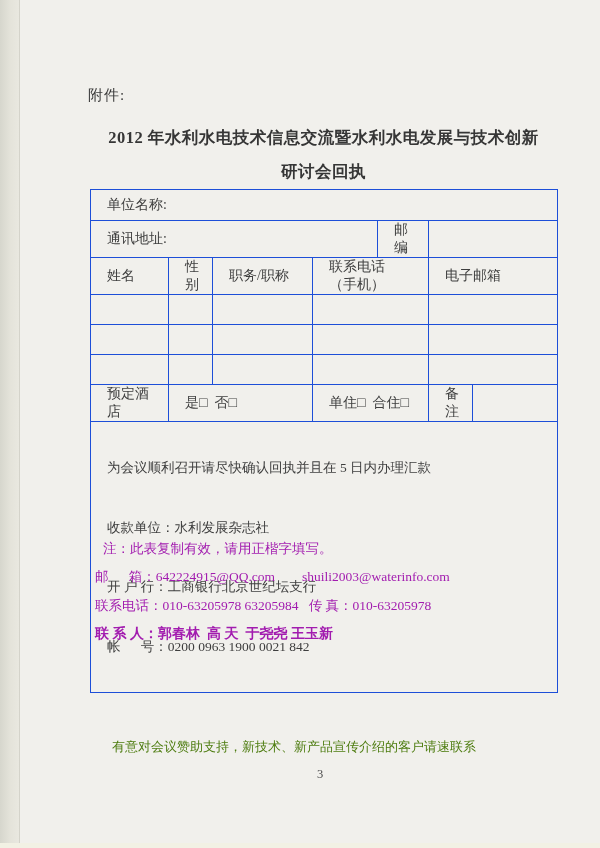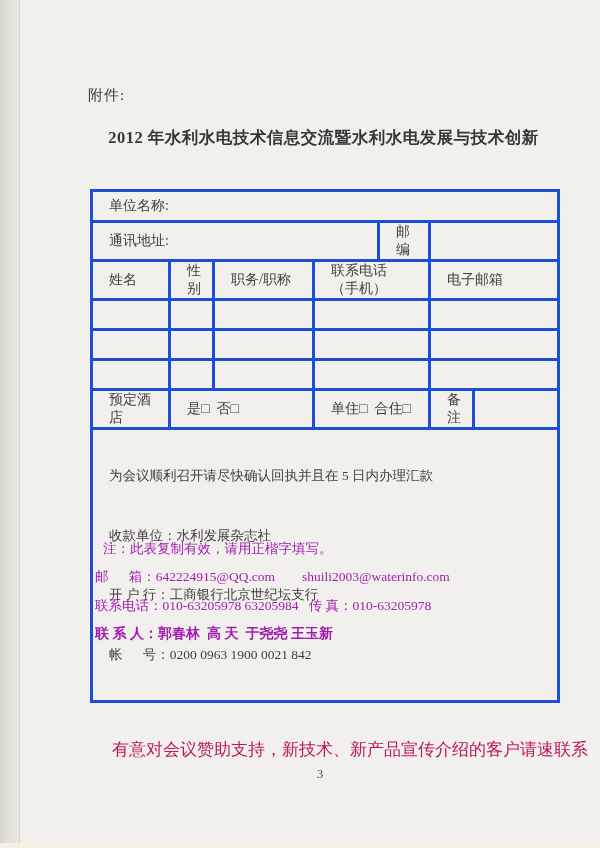--- a/index.html
+++ b/index.html
@@ -33,21 +33,21 @@
     position: absolute; left: 90px; top: 121px; width: 467px;
     text-align: center; font-weight: 700; font-size: 16.5px;
     line-height: 34px; color: #363636; letter-spacing: 0.5px;
   }
   table.form {
     position: absolute; left: 90px; top: 189px; width: 467px;
     border-collapse: collapse; table-layout: fixed;
     font-size: 14px; color: #3e3e3e;
   }
   table.form td {
-    border: 3px solid #1d4ed8;
+    border: 1px solid #1d4ed8;
     padding: 0 16px;
     vertical-align: middle;
     white-space: pre-wrap;
     overflow: hidden;
   }
   td.ctr { text-align: left; padding: 0 2px; }
   .r1 td { height: 31px; }
   .r2 td { height: 33px; }
   .r3 td { height: 33px; }
   .re td { height: 30px; }
@@ -58,36 +58,37 @@
   .note {
     position: absolute; font-size: 13.5px; color: #a21caf;
     white-space: pre-wrap;
   }
   .n1 { left: 103px; top: 540px; }
   .n2 { left: 95px;  top: 568px; }
   .n3 { left: 95px;  top: 597px; }
   .n4 { left: 95px;  top: 625px; font-size: 14px; font-weight: bold; }
   .footer-note {
     position: absolute; left: 112px; top: 738px;
-    font-size: 17px; color: #be185d; white-space: pre-wrap;
+    font-size: 13px; color: #4d7c0f; white-space: pre-wrap;
   }
   .pagenum {
     position: absolute; left: 90px; top: 767px; width: 460px;
     text-align: center; font-size: 12.5px; color: #4a4a4a;
   }
 </style>
 </head>
 <body>
 
 <div class="scan">
 
   <div class="attachment">附件:</div>
 
   <div class="title">
     <div>2012 年水利水电技术信息交流暨水利水电发展与技术创新</div>
+    <div>研讨会回执</div>
   </div>
 
   <table class="form">
     <colgroup>
       <col style="width:78px">
         <col style="width:44px">
         <col style="width:100px">
       <col style="width:65px">
         <col style="width:51px">
         <col style="width:44px">

